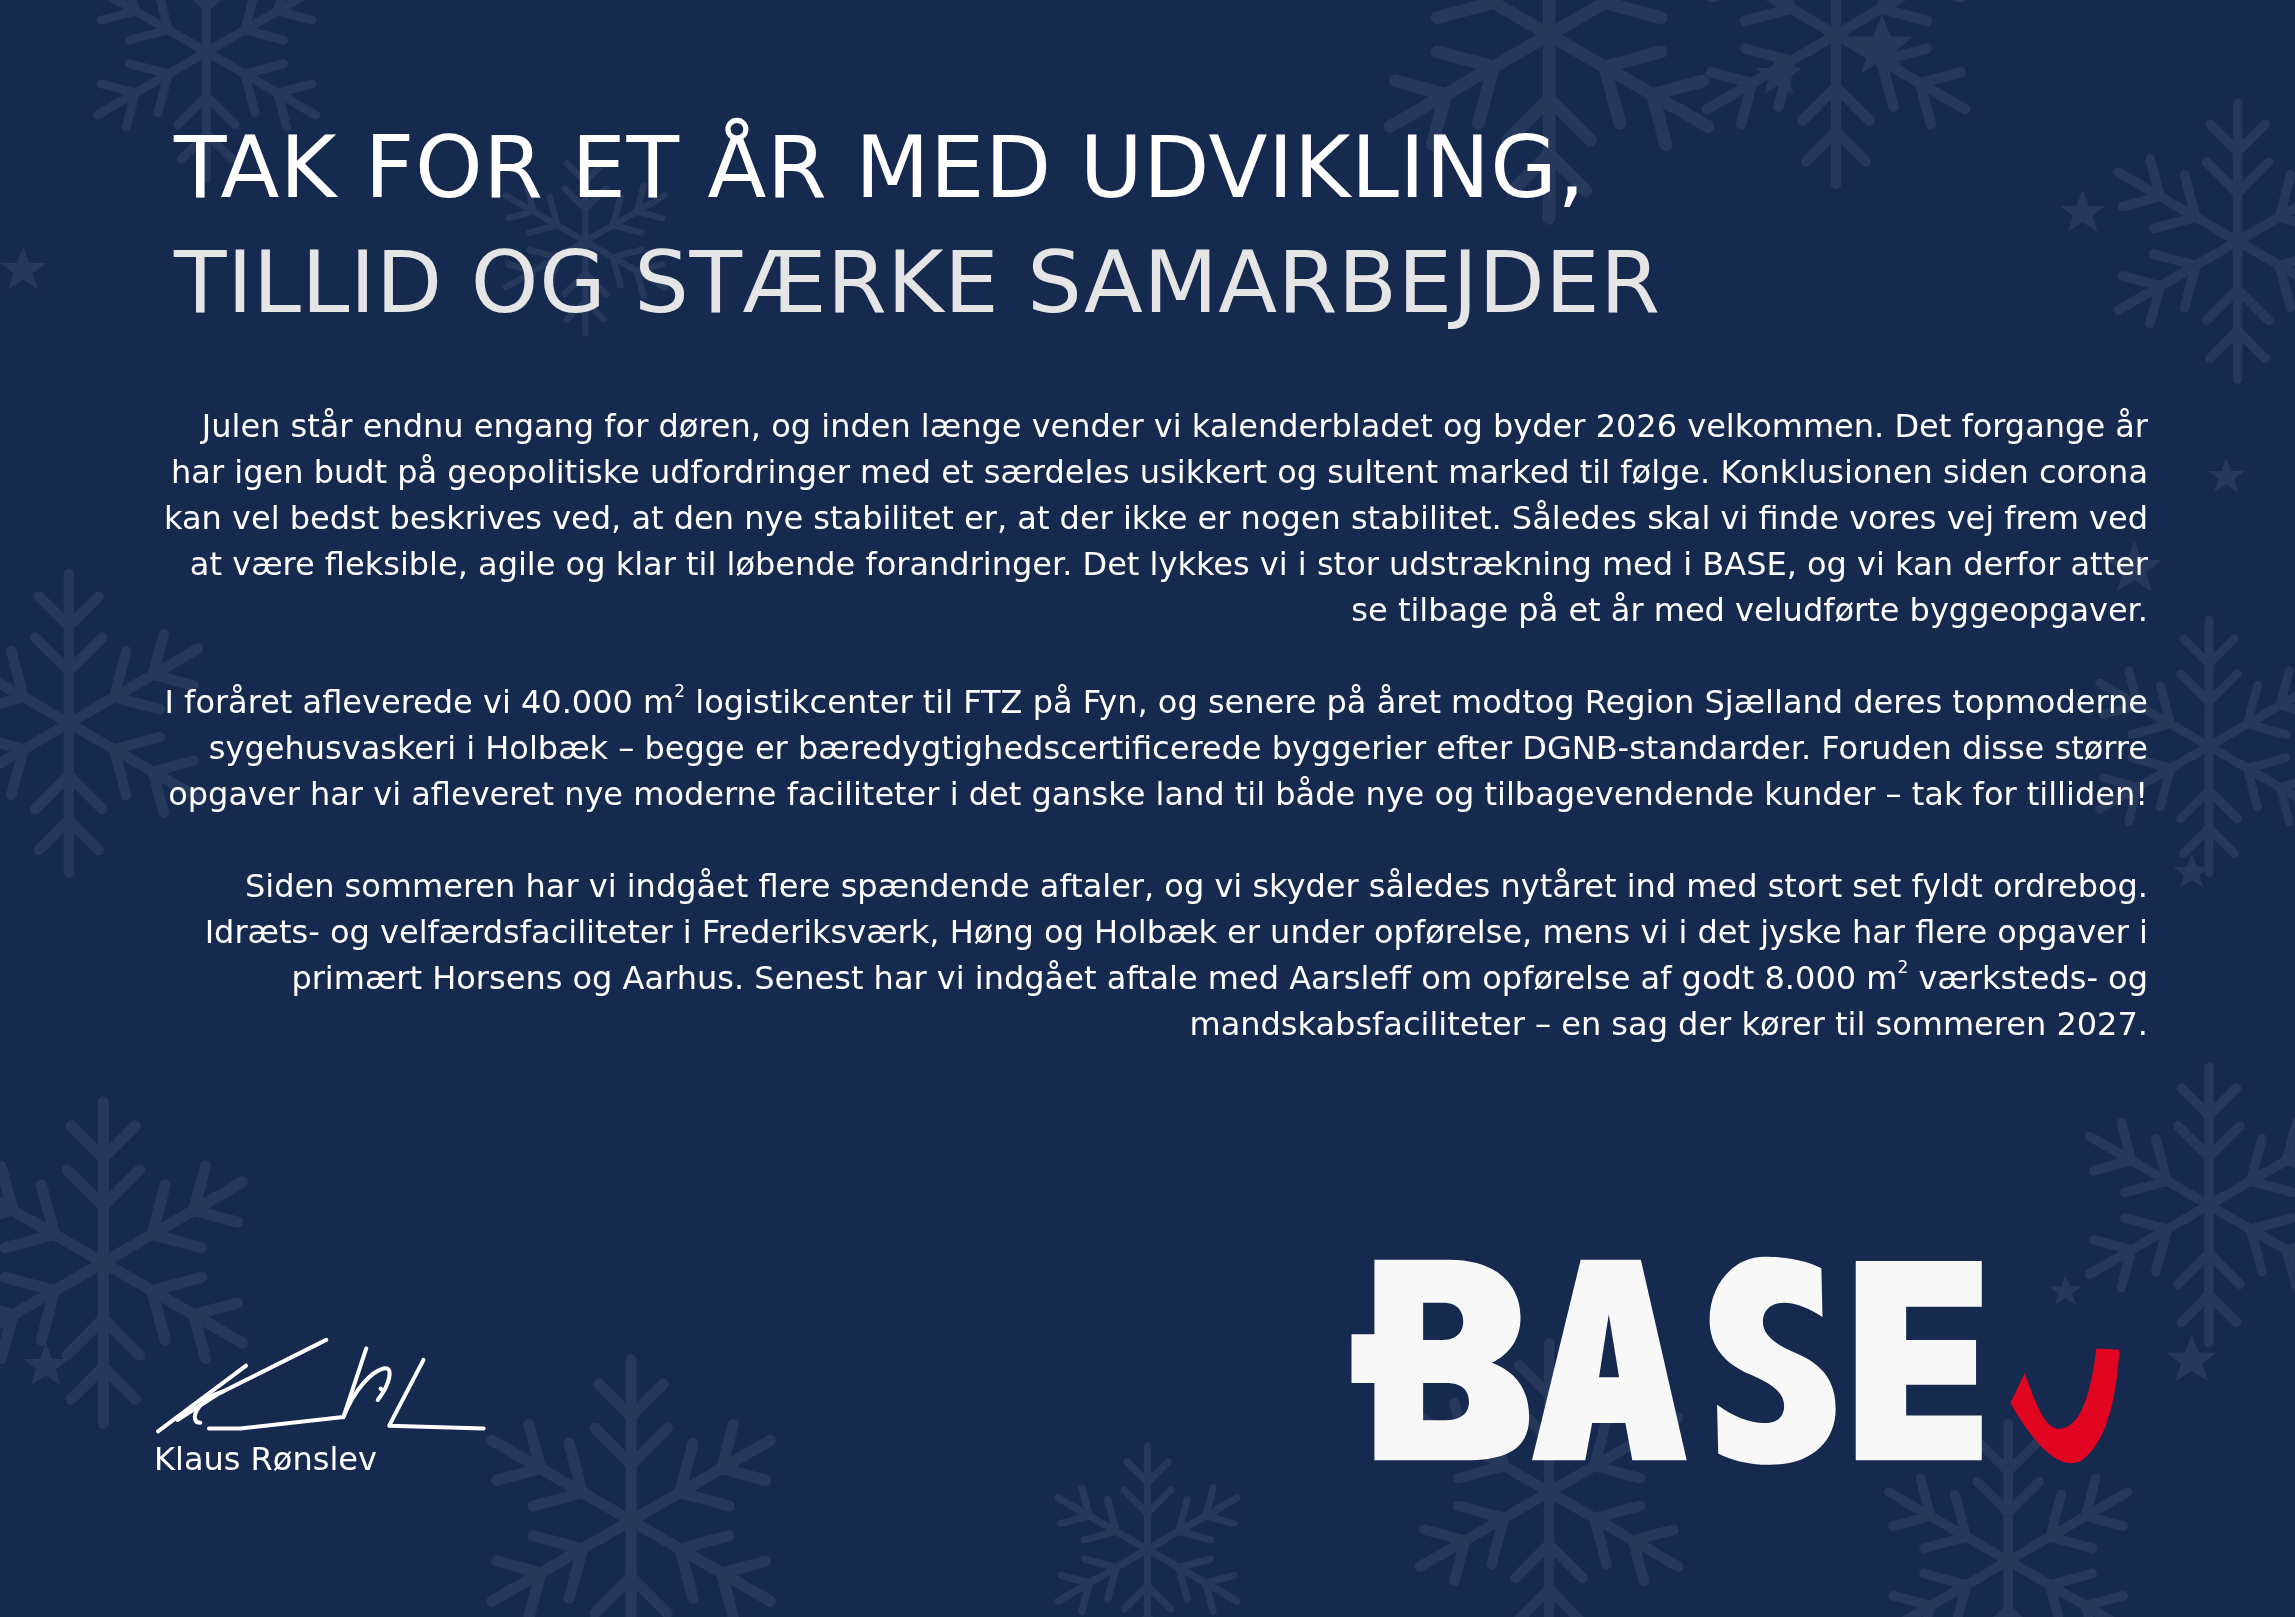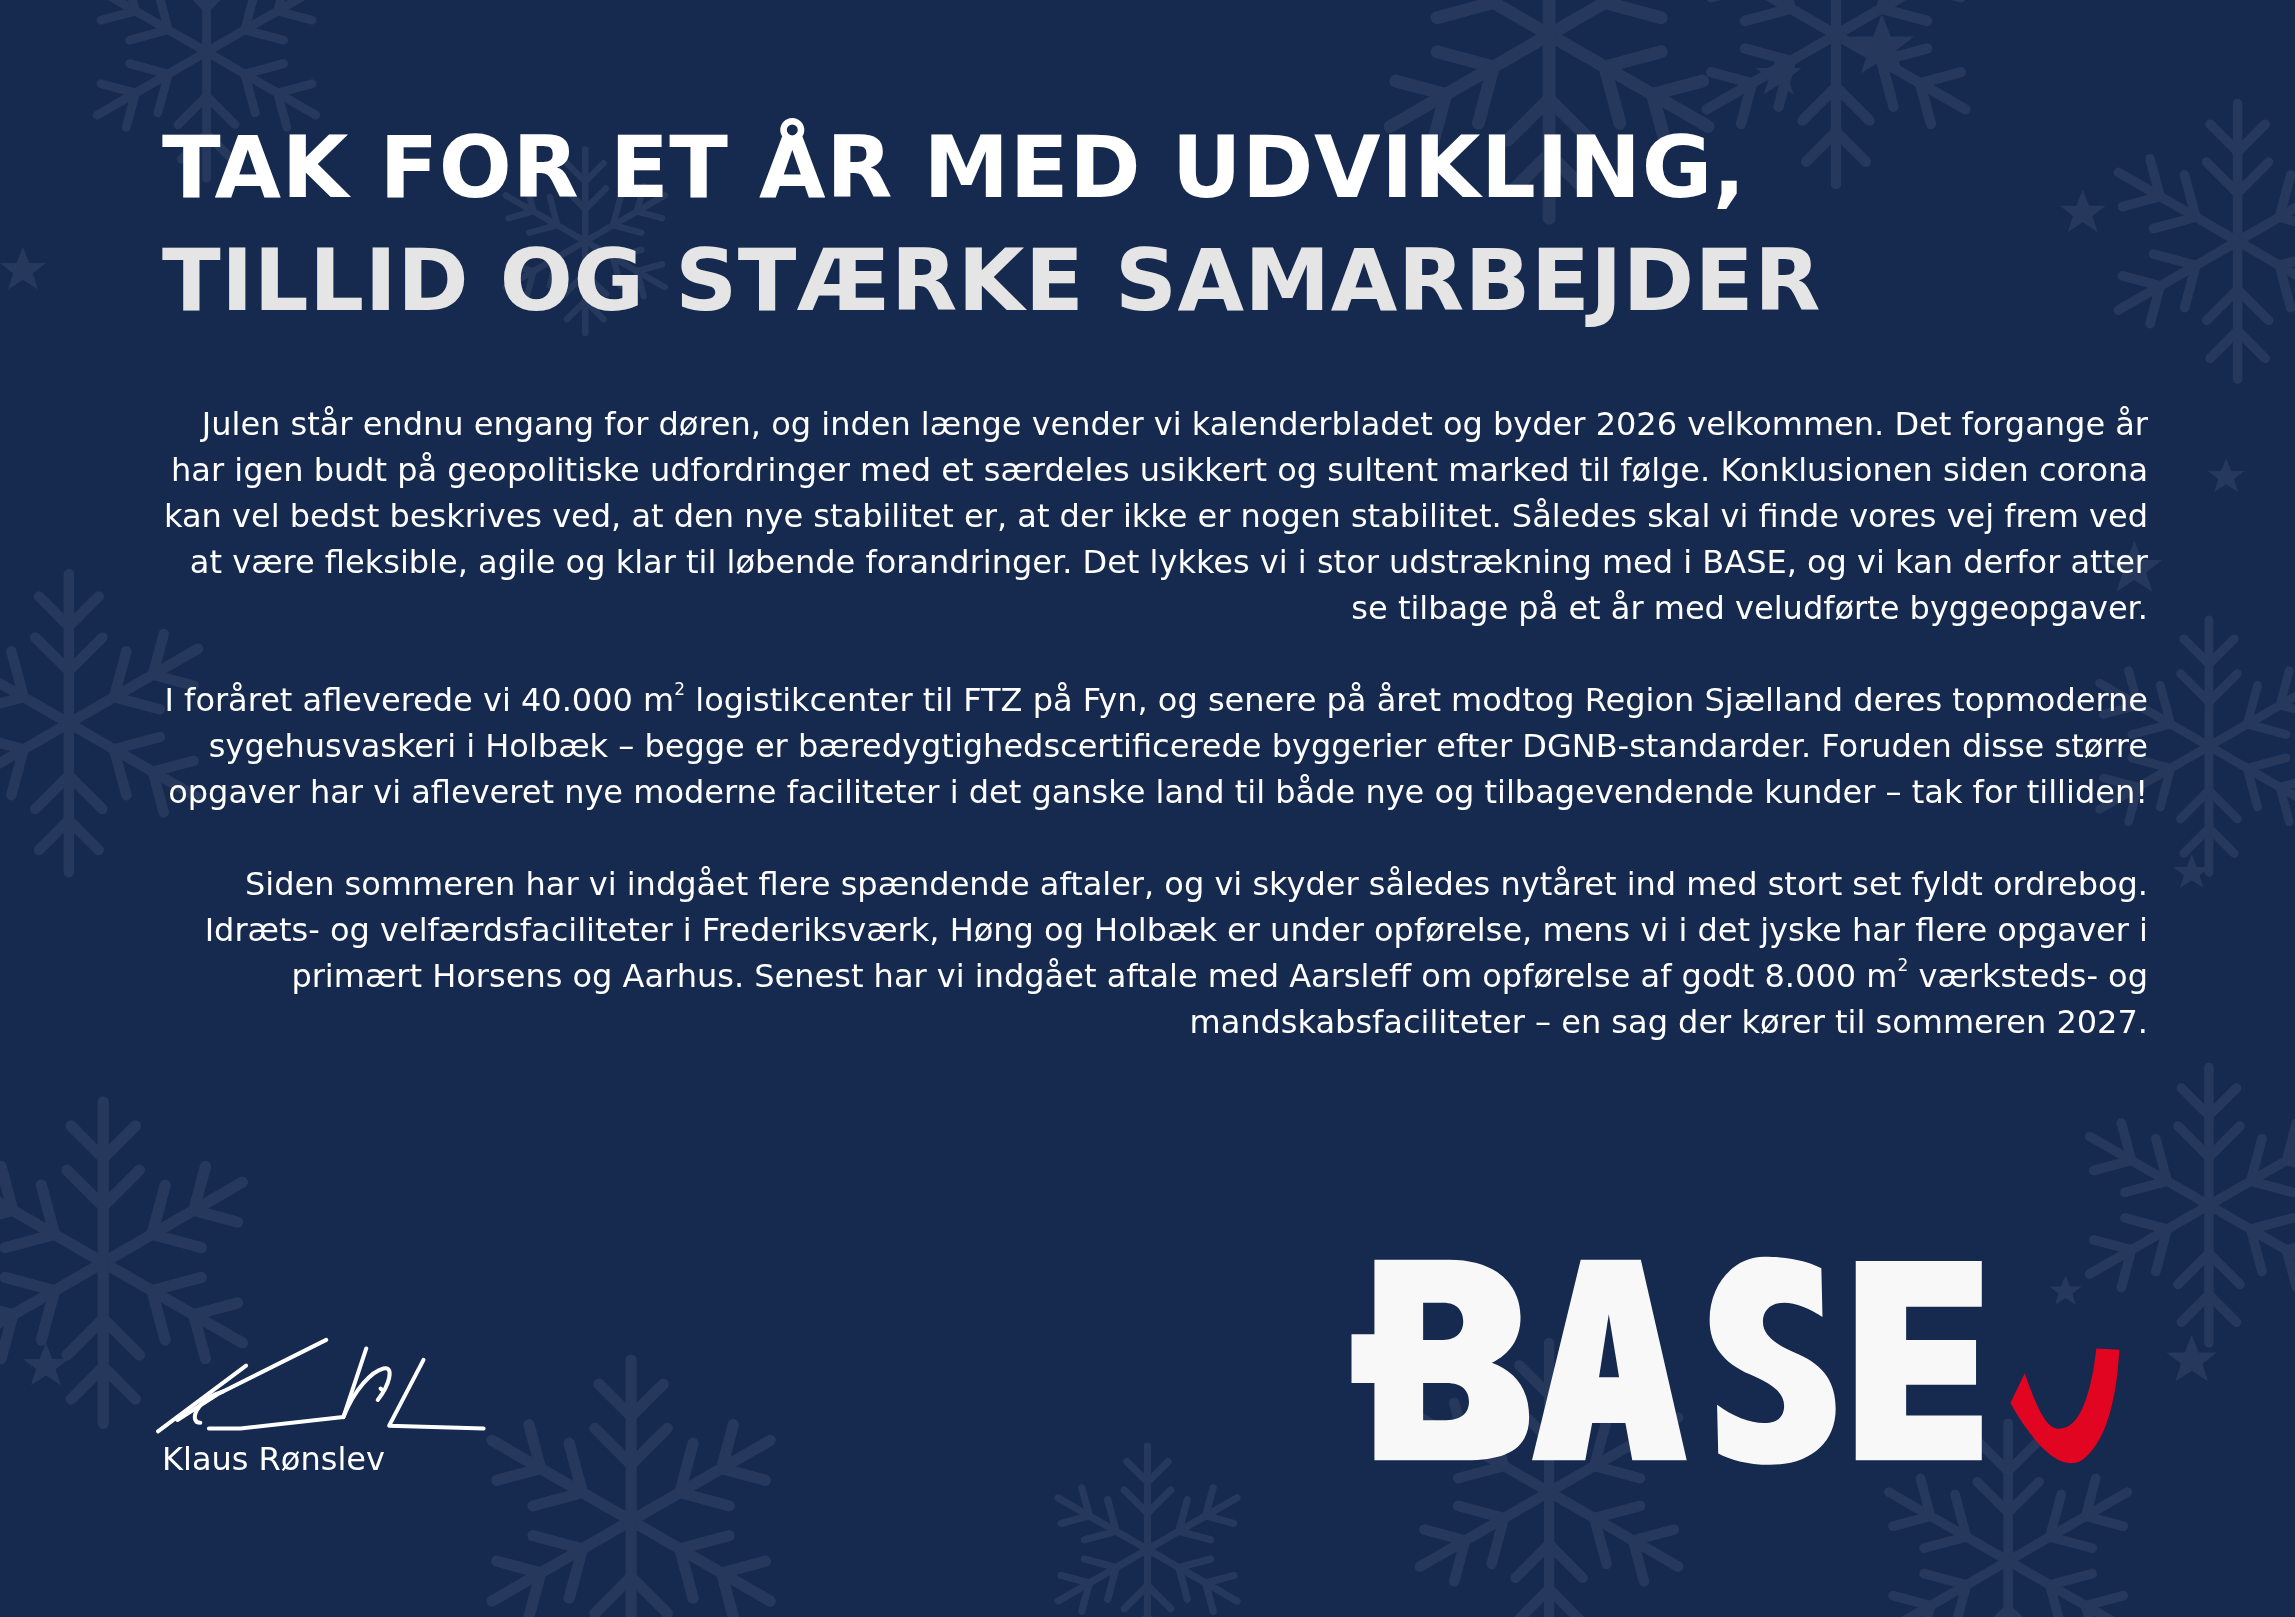--- a/index.html
+++ b/index.html
@@ -7,37 +7,37 @@
     width: 2295px; height: 1618px; overflow: hidden;
     background: #16294f;
     font-family: "Liberation Sans", "DejaVu Sans", sans-serif;
     color: #ffffff;
     position: relative;
   }
   .bg { position: absolute; inset: 0; pointer-events: none; }
   .content { position: absolute; left: 162px; top: 109px; width: 1986px; }
   .h1 {
     font-family: "DejaVu Sans", sans-serif;
-    font-weight: bold; font-size: 86px; line-height: 103px;
-    letter-spacing: 0.6px; margin: 0; white-space: nowrap;
+    font-weight: normal; font-size: 86px; line-height: 103px;
+    letter-spacing: 0.6px; margin: 12px; white-space: nowrap;
   }
   .h1.white { color: #ffffff; margin-top: 6.9px; }
   .h1.accent { color: #e5e5e5; margin-top: 10.3px; }
   .body-text {
     margin-top: 69px;
     font-family: "DejaVu Sans", sans-serif;
     font-size: 32px; line-height: 46px;
     color: #ffffff;
     text-align: right;
   }
   .para { margin: 0 0 46px 0; }
   .para.narrow { width: 1033px; }
   sup { font-size: 17px; line-height: 0; vertical-align: 16px; }
   .signature { position: absolute; left: 154px; top: 1337px; width: 333px; height: 103px; }
-  .signer { position: absolute; left: 162px; top: 1440px; font-family: "DejaVu Sans", sans-serif; font-size: 32px; }
+  .signer { position: absolute; left: 154px; top: 1440px; font-family: "DejaVu Sans", sans-serif; font-size: 32px; }
   .logo { position: absolute; left: 1351px; top: 1254px; width: 786px; height: 212px; }
 </style>
 </head>
 <body>
 
 <svg class="bg" width="2295" height="1618" viewBox="0 0 4000 2819">
   <defs>
     <g id="flake" fill="none" stroke="#26395c" stroke-width="14" stroke-linecap="round">
       <g id="arm">
         <line x1="0" y1="0" x2="0" y2="-200"></line>

